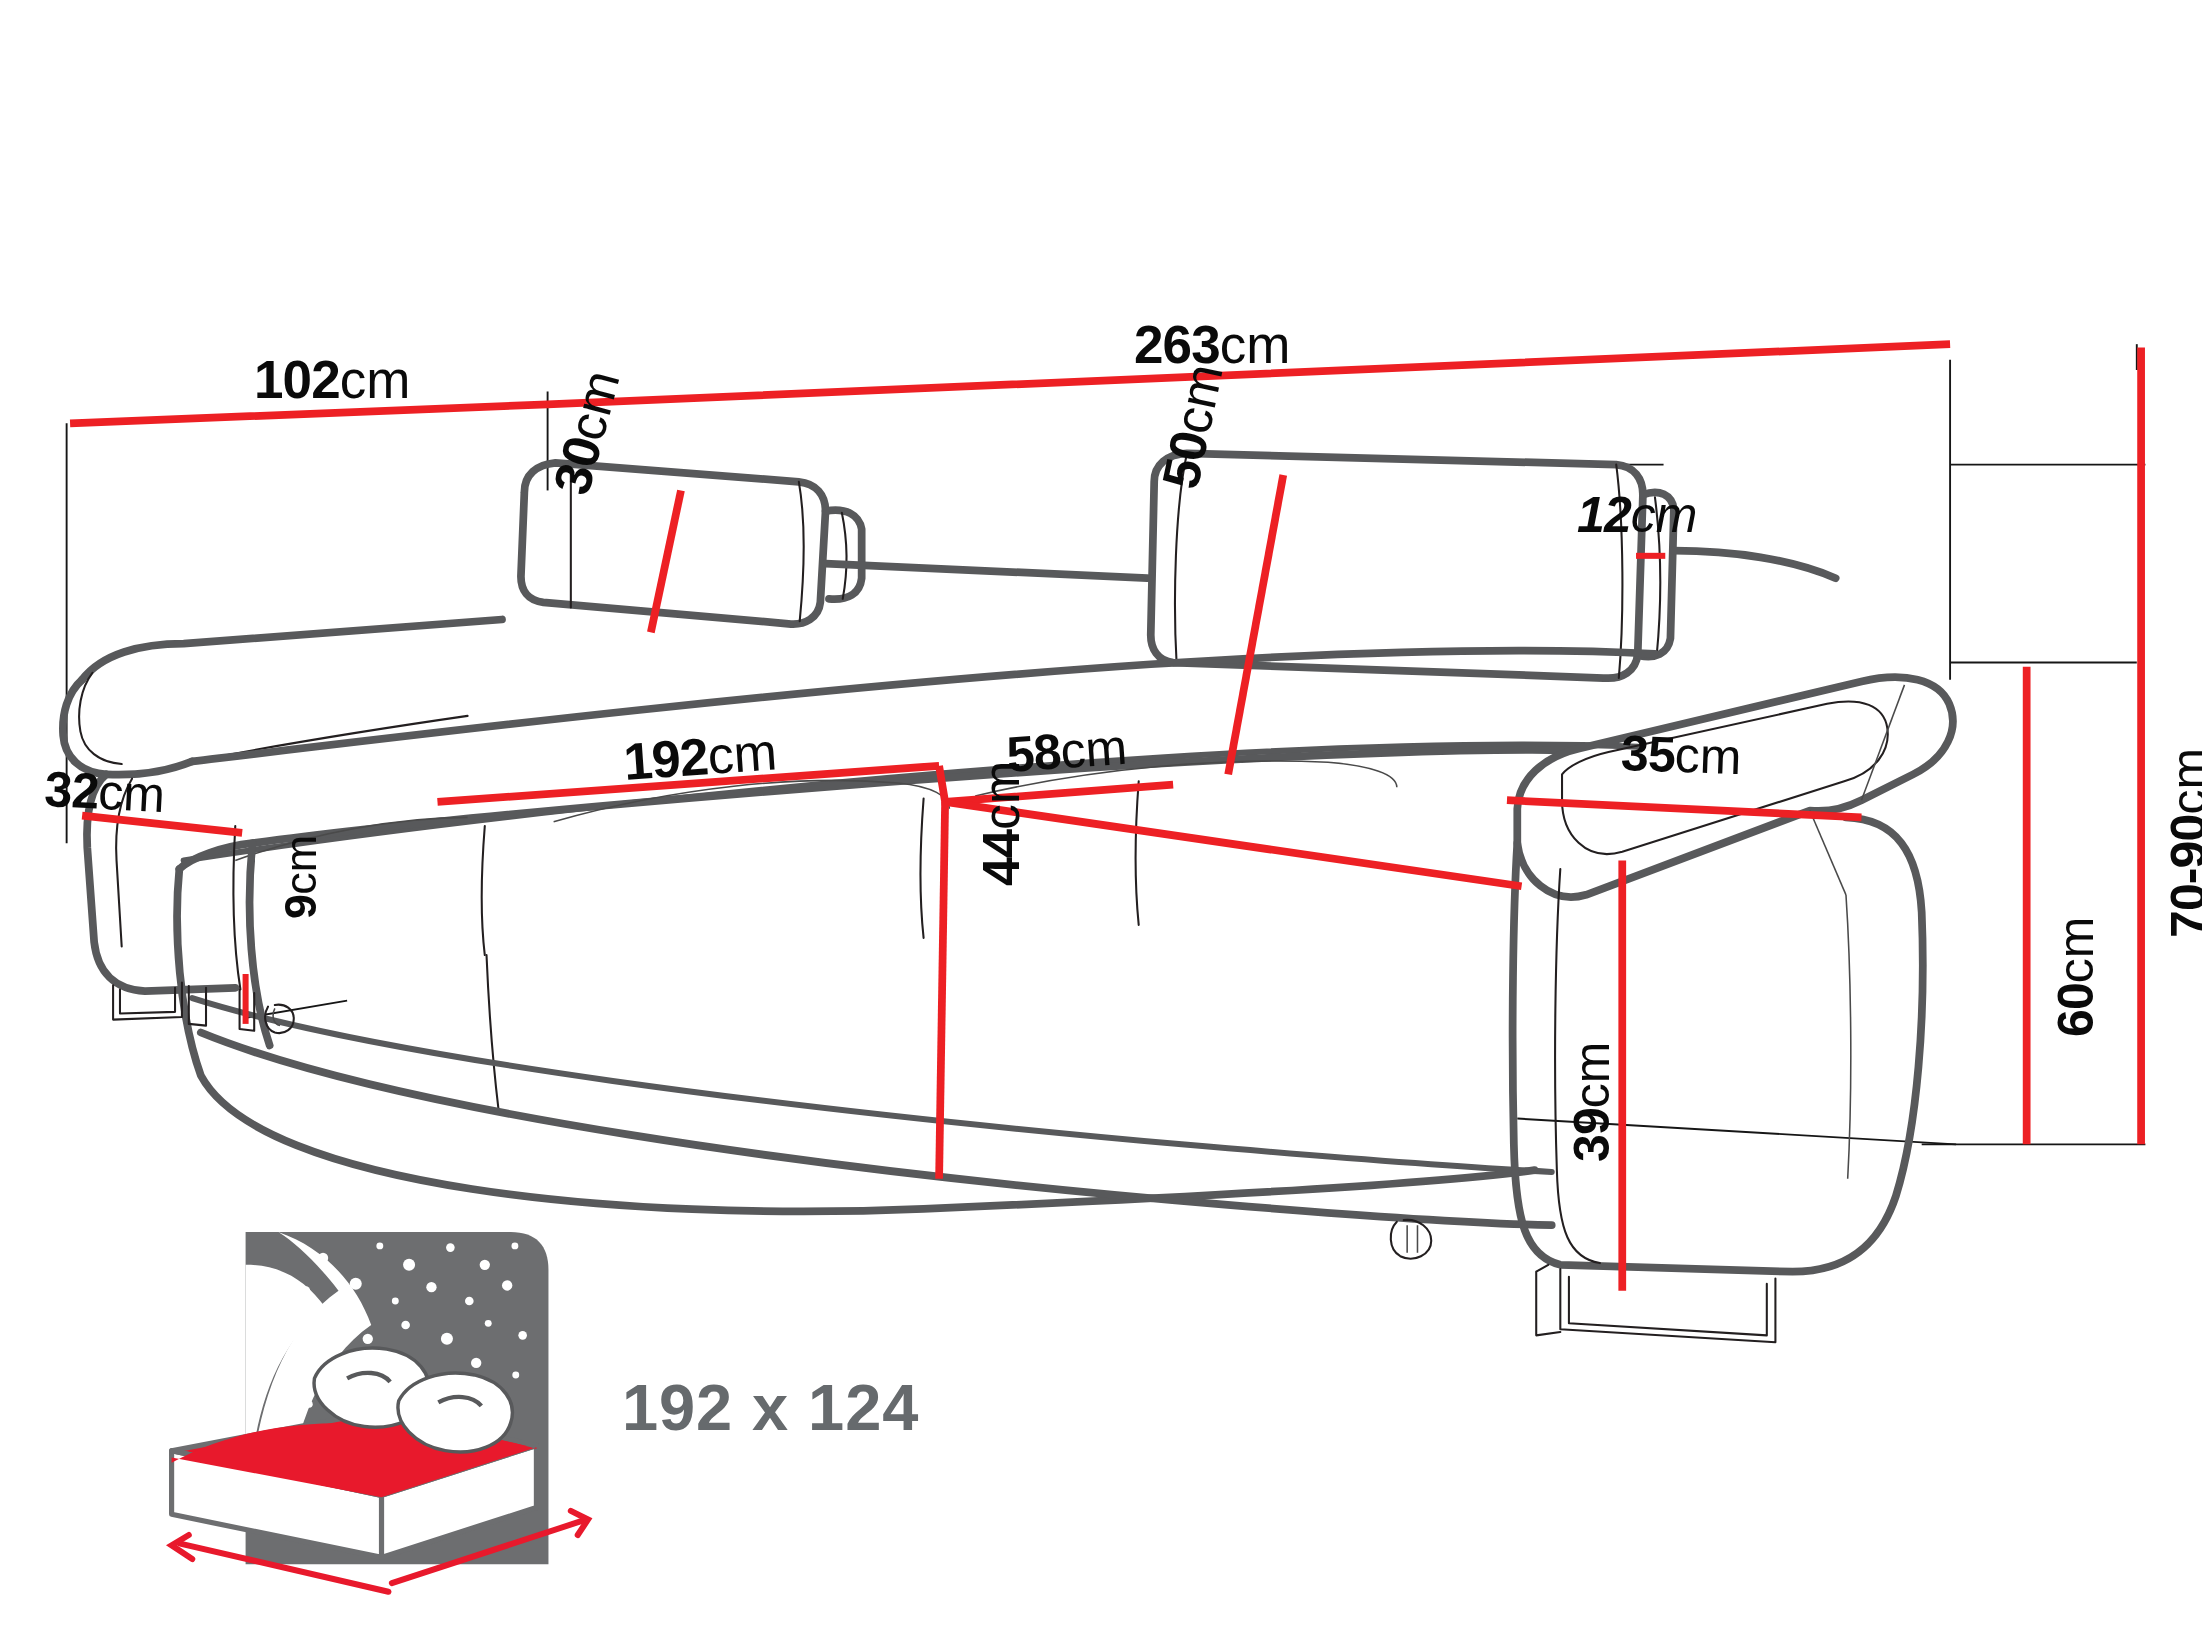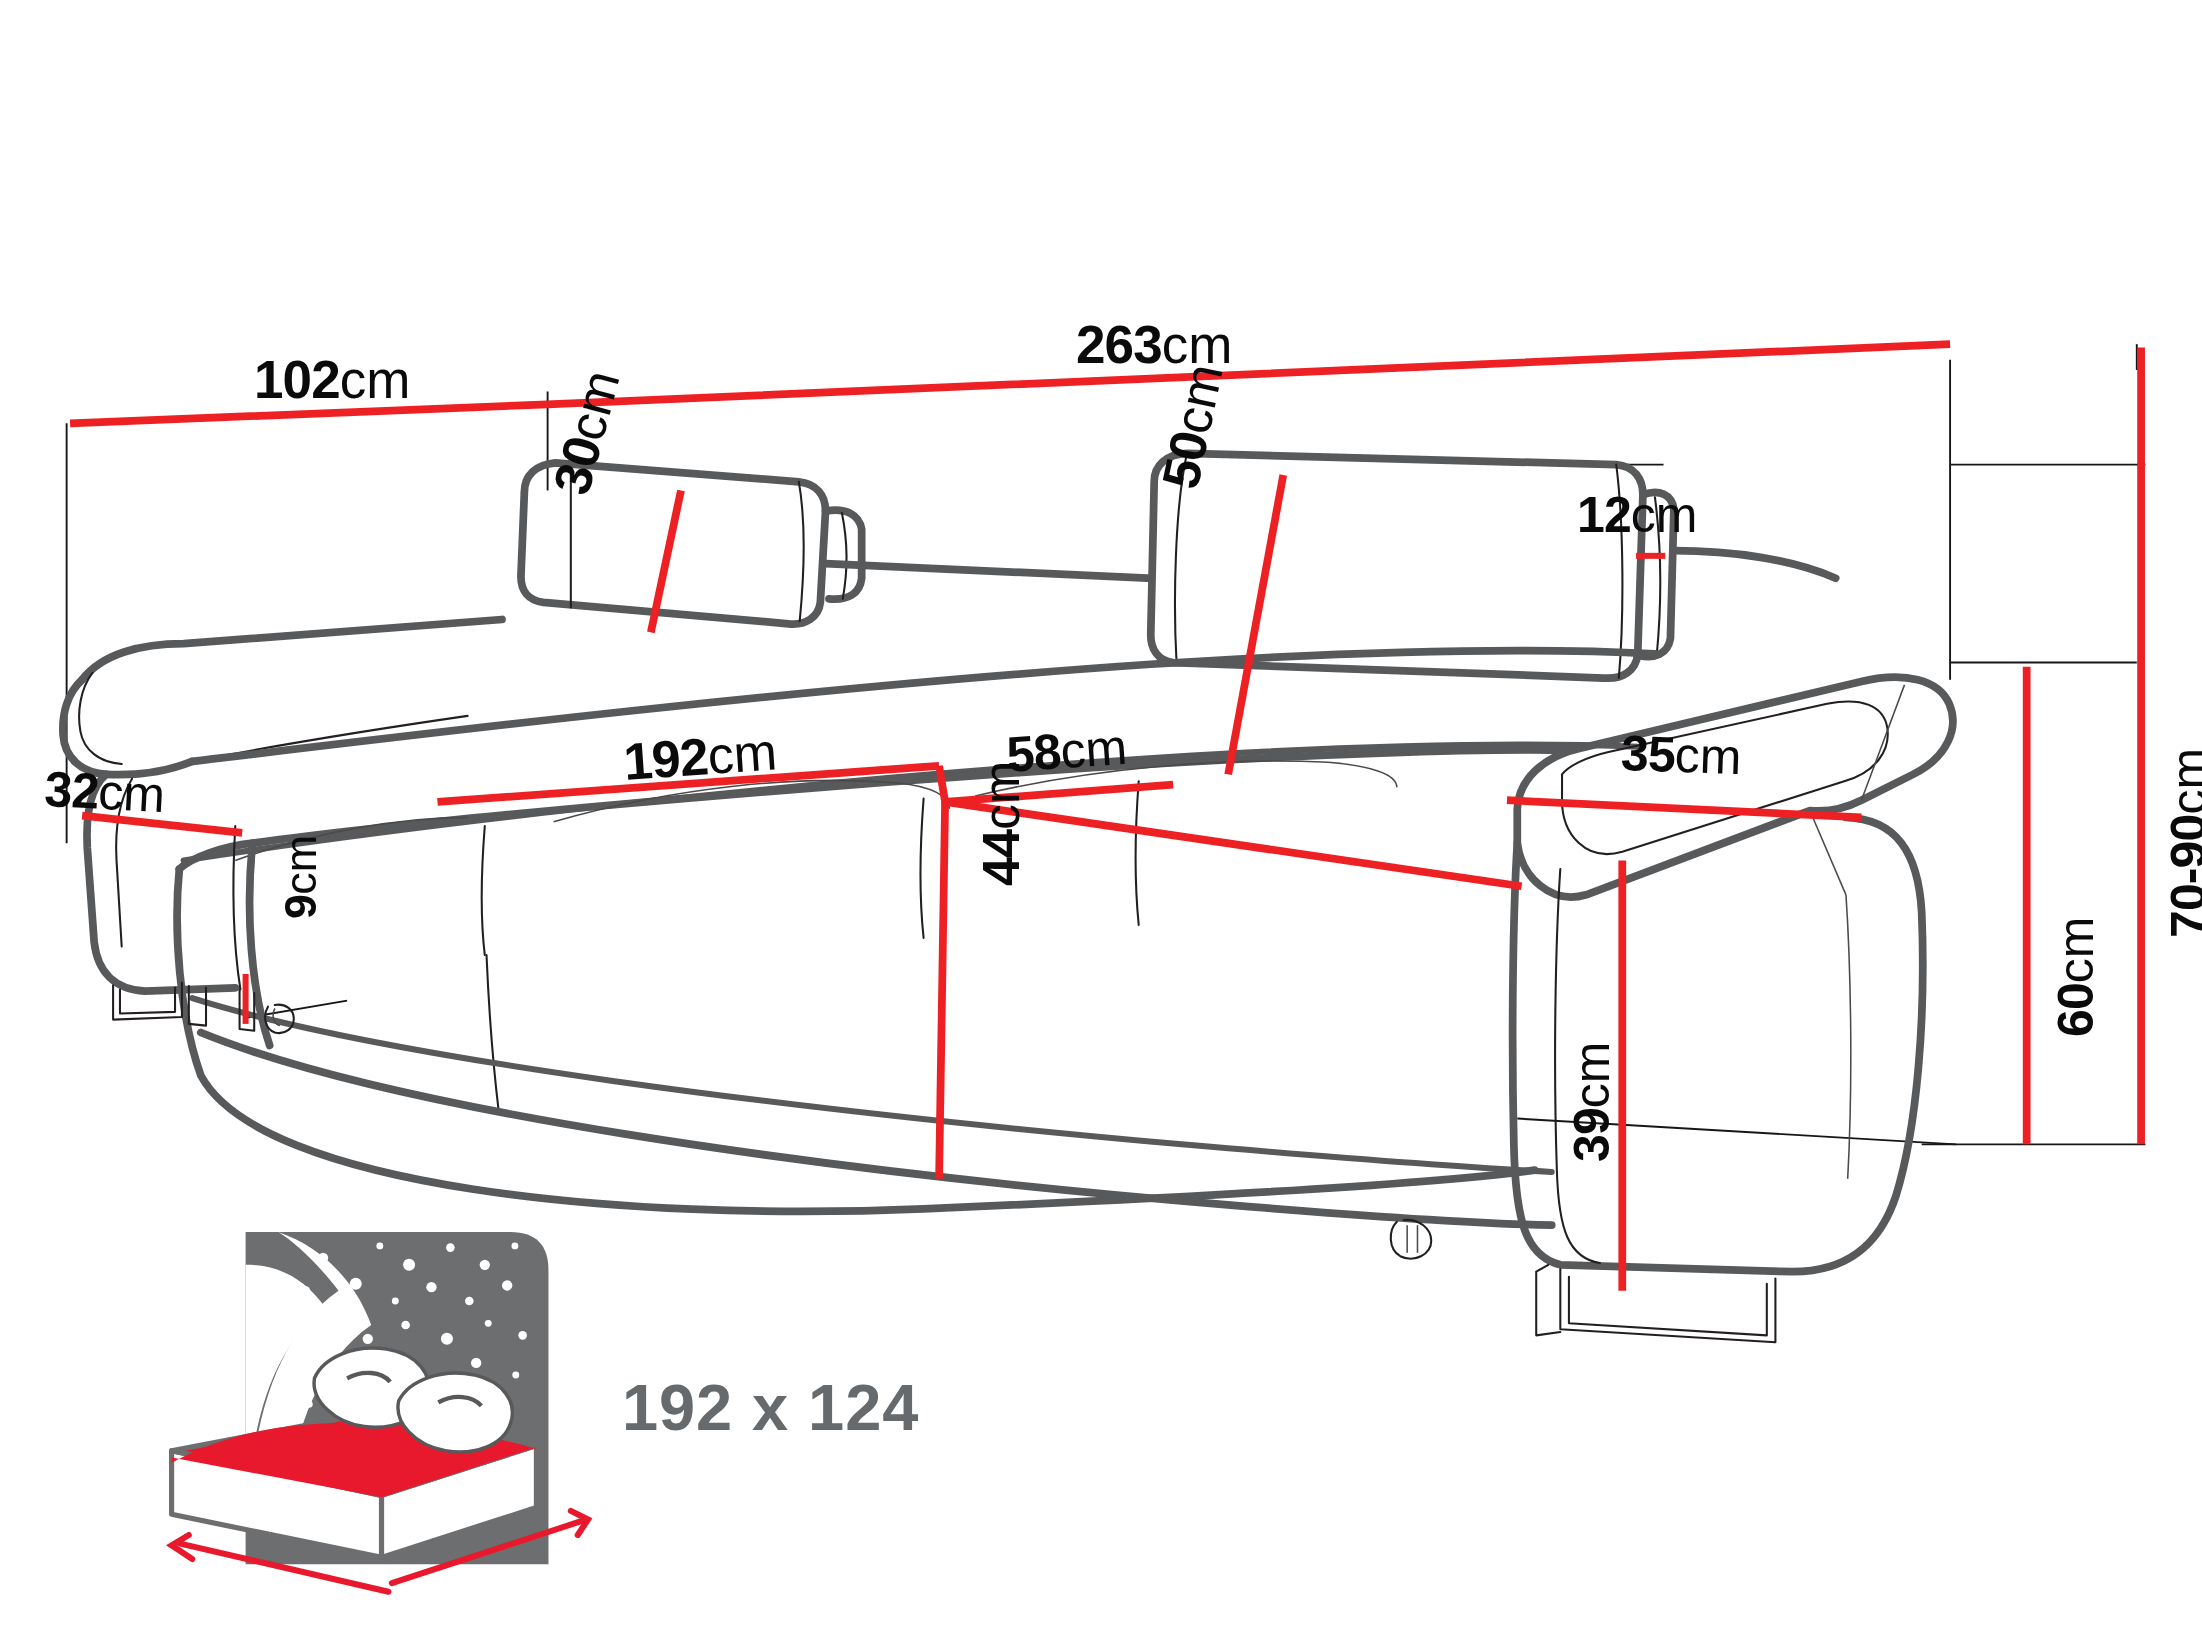--- a/index.html
+++ b/index.html
@@ -247,33 +247,33 @@
         <path d="M 432 1840 L 652 1768"></path>
         <path d="M 640 1756 L 660 1766 L 648 1784"></path>
       </g>
     </g>
   </svg>
 
   <div class="dimlabel" style="left:234px;top:353px;font-size:53px;">
     <span>102</span><span class="u">cm</span>
   </div>
 
-  <div class="dimlabel" style="left:1056px;top:318px;font-size:53px;">
+  <div class="dimlabel" style="left:1114px;top:318px;font-size:53px;">
     <span>263</span><span class="u">cm</span>
   </div>
 
   <div class="dimlabel" style="left:525px;top:486px;font-size:52px;transform:rotate(-75deg);transform-origin:0 0;">
     <span>30</span><span class="u">cm</span>
   </div>
 
   <div class="dimlabel" style="left:1134px;top:482px;font-size:52px;transform:rotate(-78deg);transform-origin:0 0;">
     <span>50</span><span class="u">cm</span>
   </div>
 
-  <div class="dimlabel" style="left:1557px;top:490px;font-size:50px;">
+  <div class="dimlabel" style="left:1557px;top:490px;font-size:50px;font-style:italic;">
     <span>12</span><span class="u">cm</span>
   </div>
 
   <div class="dimlabel" style="left:26px;top:764px;font-size:50px;transform:rotate(3deg);transform-origin:0 0;">
     <span>32</span><span class="u">cm</span>
   </div>
 
   <div class="dimlabel" style="left:602px;top:736px;font-size:52px;transform:rotate(-4deg);transform-origin:0 0;">
     <span>192</span><span class="u">cm</span>
   </div>

